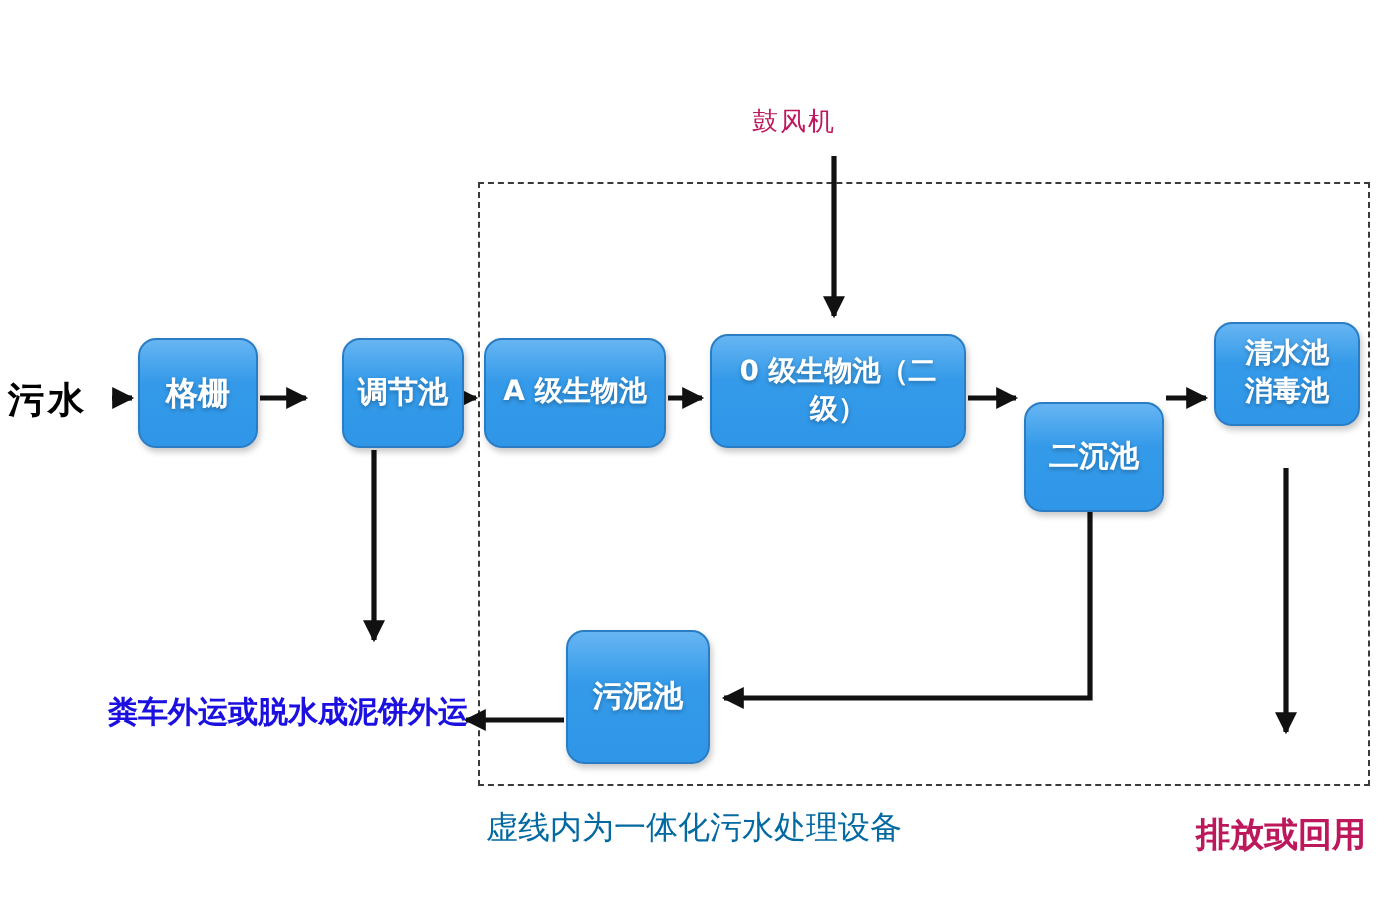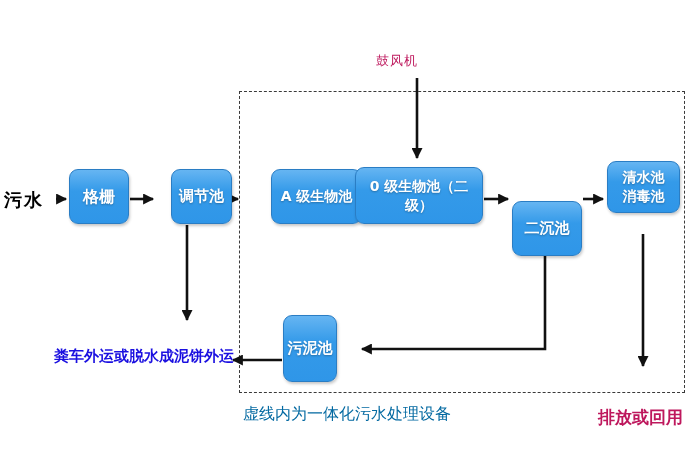--- a/index.html
+++ b/index.html
@@ -26,25 +26,25 @@
     box-shadow:1px 2px 3px rgba(0,0,0,0.22);
     color:#ffffff;
     font-weight:bold;
     text-align:center;
     text-shadow:0 1px 2px rgba(0,0,0,0.28);
     box-sizing:border-box;
     line-height:1.35;
   }
   .n-grid      {left:69px; top:169px;width:60px; height:55px;font-size:16px;text-align:center;}
   .n-reg       {left:157px;top:169px;width:61px; height:55px;font-size:15px;margin-left:14px;}
-  .n-abio      {left:242px;top:169px;width:91px; height:55px;font-size:14px;margin-left:29px;}
+  .n-abio      {left:242px;top:169px;width:91px; height:55px;font-size:14px;}
   .n-obio      {left:355px;top:167px;width:128px;height:57px;font-size:14px;text-align:center;}
   .n-sec       {left:512px;top:169px;width:70px; height:55px;font-size:15px;margin-top:32px;}
   .n-clear     {left:607px;top:161px;width:73px; height:52px;font-size:14px;}
-  .n-sludge    {left:283px;top:315px;width:54px; height:67px;font-size:15px;}
+  .n-sludge    {left:283px;top:315px;width:72px; height:67px;font-size:15px;}
   .lbl{position:absolute;white-space:nowrap;}
   .lbl-inlet{
     left:4px;top:188px;width:54px;
     color:#000;font-size:18px;font-weight:bold;letter-spacing:2px;
   }
   .lbl-blower{
     left:376px;top:52px;width:90px;
     color:#be185d;font-size:13px;font-weight:normal;letter-spacing:1px;
   }
   .lbl-sludge-out{

